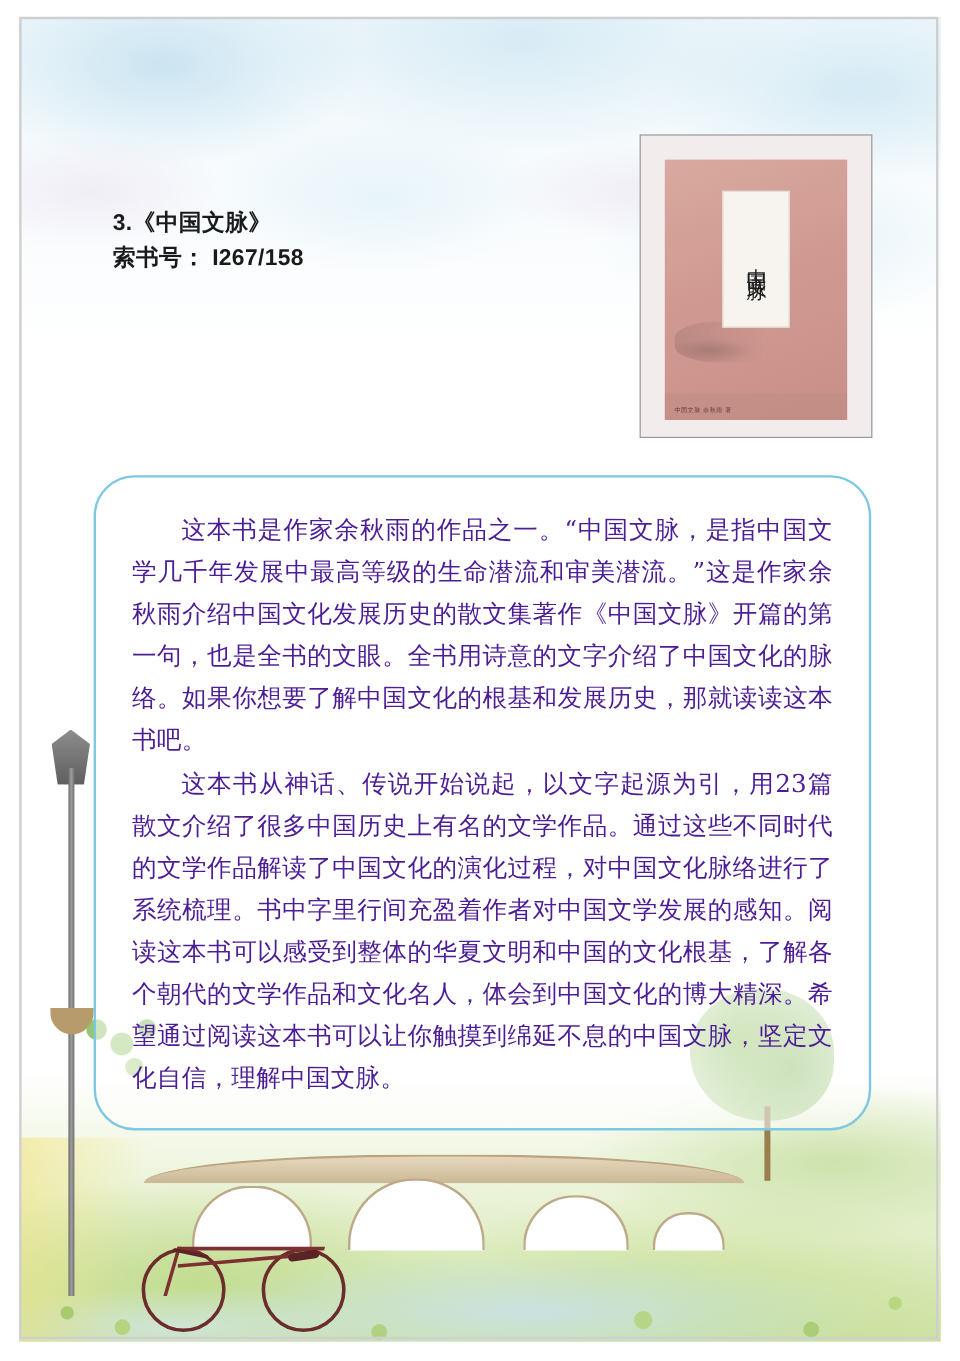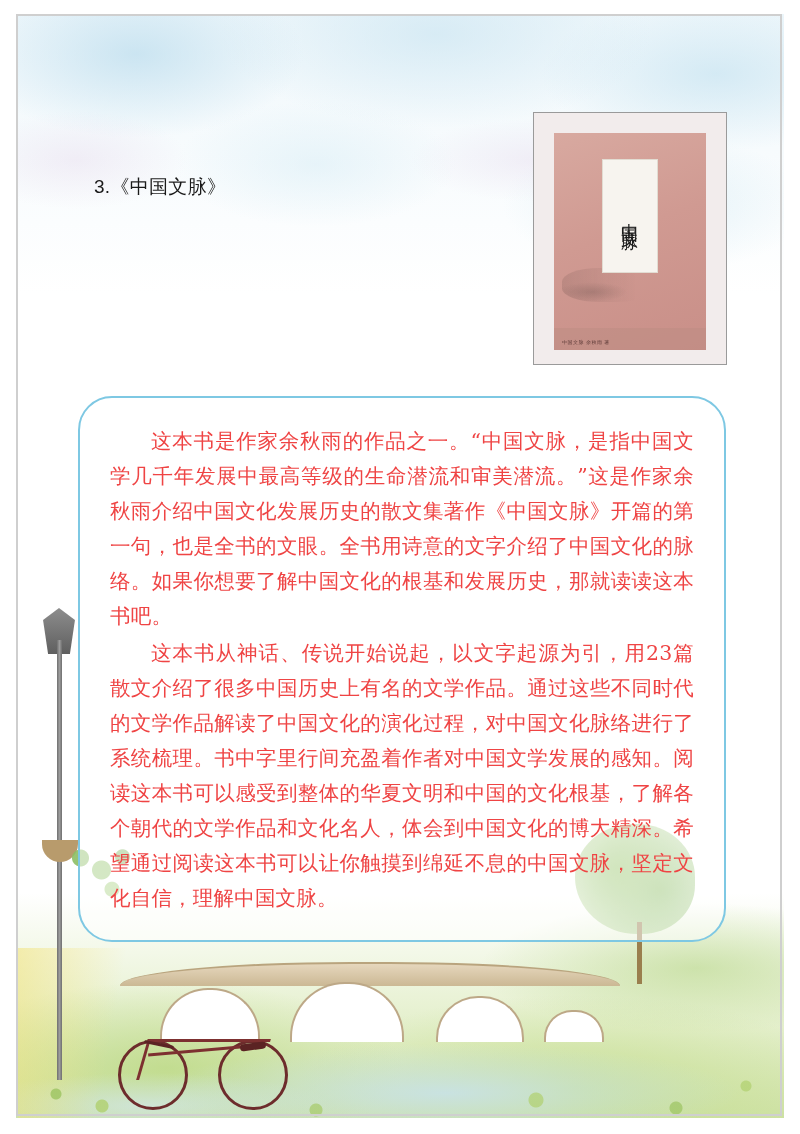--- a/index.html
+++ b/index.html
@@ -212,21 +212,21 @@
   }
 
   
   .book-info {
     position: absolute;
     left: 94px; top: 172px;
     width: 420px;
     font-size: 19px;
     line-height: 29px;
     color: #1a1a1a;
-    font-weight: normal;
+    font-weight: bold;
     letter-spacing: 0.3px;
   }
   .book-info .line { white-space: pre; }
 
   .book-photo {
     position: absolute;
     left: 533px; top: 112px;
     width: 194px; height: 253px;
     background: #f2ecec;
     border: 1px solid #9a9a9a;
@@ -290,21 +290,21 @@
     border: 2px solid #7ec8e3;
     border-radius: 34px;
     background: rgba(255,255,255,0.55);
     box-sizing: border-box;
     padding: 26px 30px 24px 30px;
   }
   .para {
     font-family: "DejaVu Serif", serif;
     font-size: 20.5px;
     line-height: 35px;
-    color: #ef4444;
+    color: #4c1d95;
     text-align: justify;
     text-justify: inter-character;
     letter-spacing: 0.2px;
     text-indent: 2em;
     margin: 0;
   }
   .para + .para { margin-top: 2px; }
 </style>
 </head>
 <body>
@@ -344,20 +344,21 @@
       <div class="bike-handle"></div>
     </div>
 
     <div class="grass-dots"></div>
   </div>
 
   <div class="border-frame"></div>
 
   <div class="book-info">
     <div class="line">3.《中国文脉》</div>
+    <div class="line">索书号： I267/158</div>
   </div>
 
   <div class="book-photo">
     <div class="book-cover">
       <div class="cover-sketch"></div>
       <div class="cover-label">
         <span class="cover-title-vertical">中国文脉</span>
       </div>
       <div class="cover-bar"></div>
       <div class="cover-bar-text">中国文脉 余秋雨 著</div>

